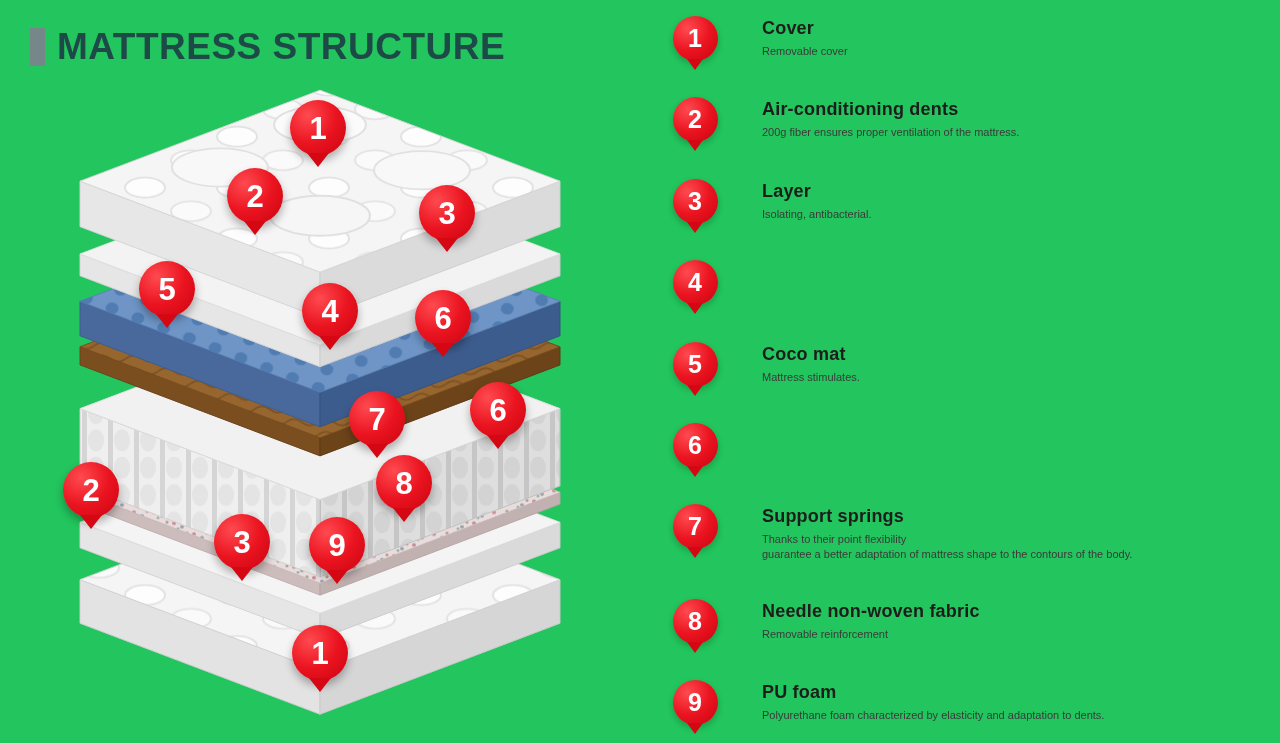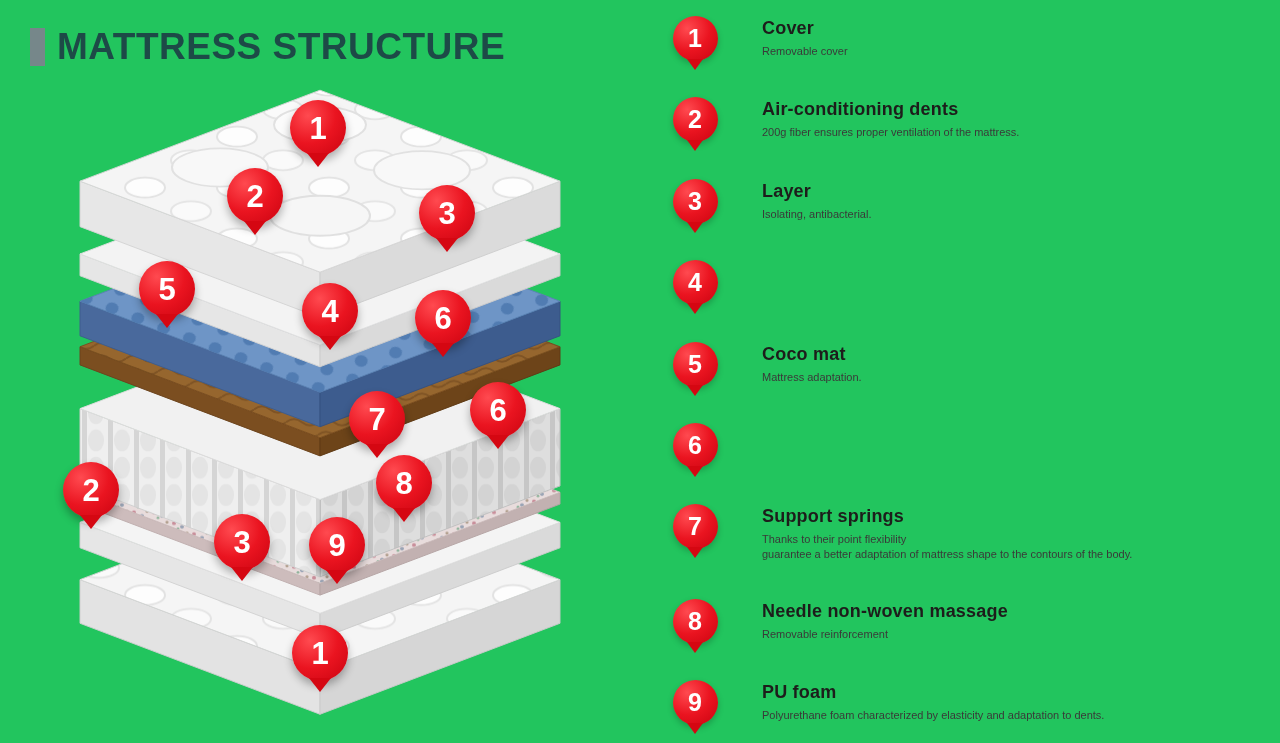--- a/index.html
+++ b/index.html
@@ -239,21 +239,21 @@
         </div>
       </div>
       <div class="legend-item">
         <div class="badge-wrap">
           <div class="badge">
             <span>5</span>
           </div>
         </div>
         <div class="legend-text">
           <div class="legend-title">Coco mat</div>
-          <div class="legend-desc">Mattress adaptation.</div>
+          <div class="legend-desc">Mattress stimulates.</div>
         </div>
       </div>
       <div class="legend-item">
         <div class="badge-wrap">
           <div class="badge">
             <span>6</span>
           </div>
         </div>
       </div>
       <div class="legend-item">
@@ -268,21 +268,21 @@
 guarantee a better adaptation of mattress shape to the contours of the body.</div>
         </div>
       </div>
       <div class="legend-item">
         <div class="badge-wrap">
           <div class="badge">
             <span>8</span>
           </div>
         </div>
         <div class="legend-text">
-          <div class="legend-title">Needle non-woven massage</div>
+          <div class="legend-title">Needle non-woven fabric</div>
           <div class="legend-desc">Removable reinforcement</div>
         </div>
       </div>
       <div class="legend-item">
         <div class="badge-wrap">
           <div class="badge">
             <span>9</span>
           </div>
         </div>
         <div class="legend-text">

